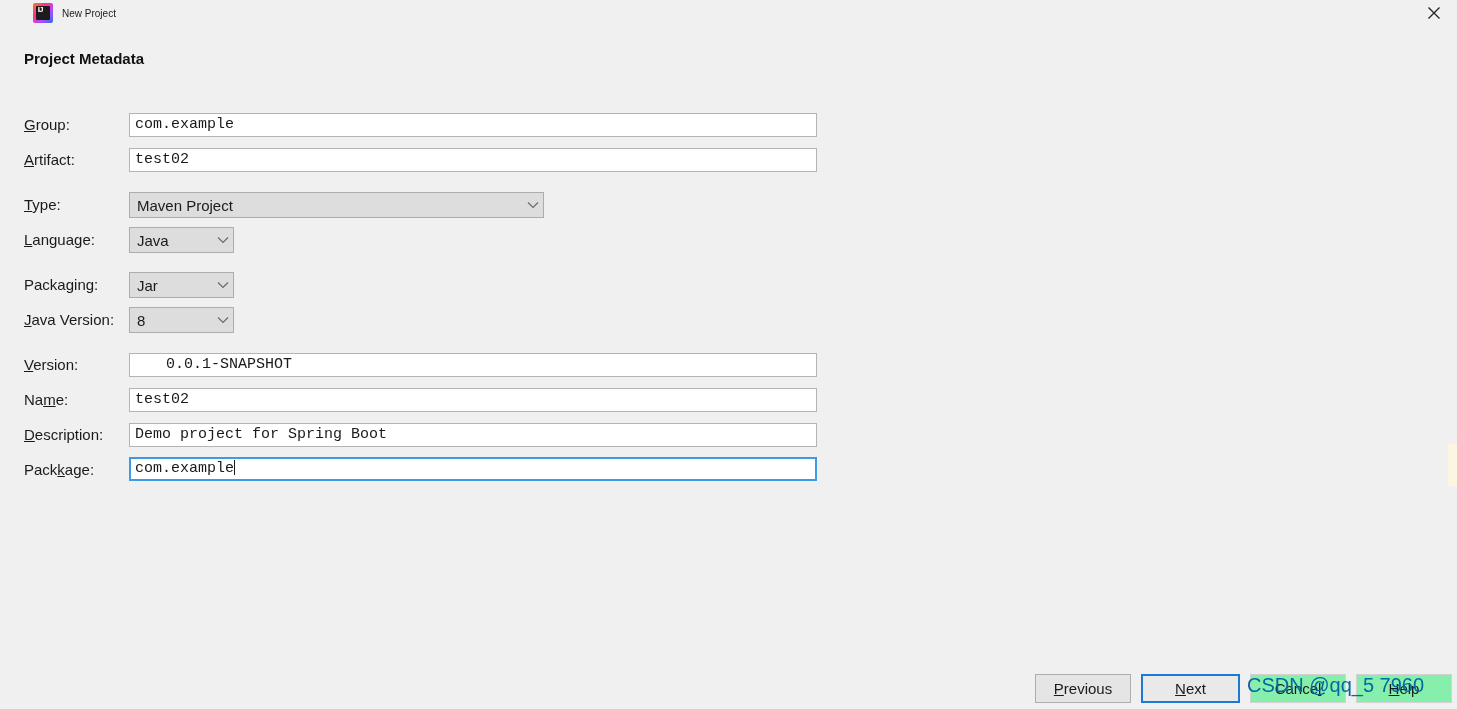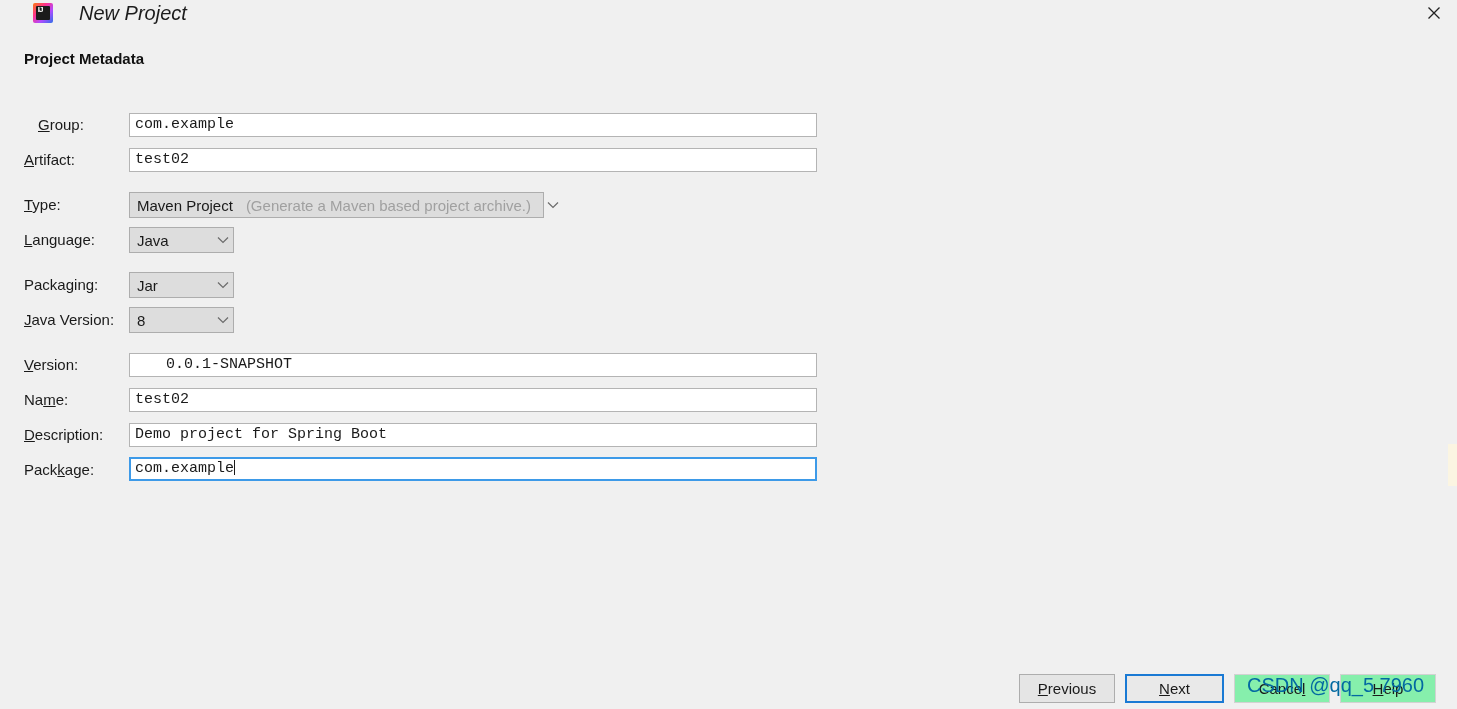--- a/index.html
+++ b/index.html
@@ -44,24 +44,23 @@
     left: 0; top: 0; width: 14px; height: 14px;
     color: #ffffff;
     font-size: 8px;
     font-family: "Liberation Sans", sans-serif;
     font-weight: bold;
     line-height: 14px;
     text-align: center;
     letter-spacing: -1px;
   }
   .title-text {
-    margin-left: 26px;
-    font-size: 20px;
+    margin-left: 9px;
+    font-size: 10px;
     color: #1c1c1c;
-    font-style: italic;
   }
   .close-btn {
     position: absolute;
     right: 0; top: 0;
     width: 46px; height: 26px;
     display: flex; align-items: center; justify-content: center;
     cursor: default;
   }
   .close-btn svg { display: block; }
 
@@ -137,21 +136,21 @@
     margin-left: auto;
     padding-left: 8px;
     display: flex; align-items: center;
   }
   .combo.type { width: 415px; gap: 8px; }
   .combo.small { width: 105px; }
 
   
   .buttons {
     position: absolute;
-    left: 1px;
+    left: 17px;
     top: 674px;
     width: 1210px;
     height: 29px;
     padding-left: 6px;
   }
   .btn {
     position: absolute;
     height: 29px;
     background: #e5e5e5;
     border: 1px solid #adadad;
@@ -211,30 +210,29 @@
     </svg>
   </div>
 </div>
 
 <div class="content">
 
   <div class="section-title">Project Metadata</div>
 
   <div class="form">
 
-    <div class="lbl" style="top:87px;margin-left:14px;"><u>G</u><span>roup:</span></div>
+    <div class="lbl" style="top:87px;"><u>G</u><span>roup:</span></div>
     <div class="field wide" style="top:87px;"><span>com.example</span></div>
 
     <div class="lbl" style="top:122px;"><u>A</u><span>rtifact:</span></div>
     <div class="field wide" style="top:122px;"><span>test02</span></div>
 
     <div class="lbl" style="top:167px;"><u>T</u><span>ype:</span></div>
     <div class="combo type" style="top:166px;">
       <span>Maven Project</span>
-      <span class="hint">(Generate a Maven based project archive.)</span>
       <span class="chev">
         <svg width="12" height="8" viewBox="0 0 12 8">
             <path d="M1 1.5 L6 6.5 L11 1.5" stroke="#6b6b6b" stroke-width="1.2" fill="none"></path>
           </svg>
       </span>
     </div>
 
     <div class="lbl" style="top:202px;"><u>L</u><span>anguage:</span></div>
     <div class="combo small" style="top:201px;justify-content:flex-end;">
       <span>Java</span>

